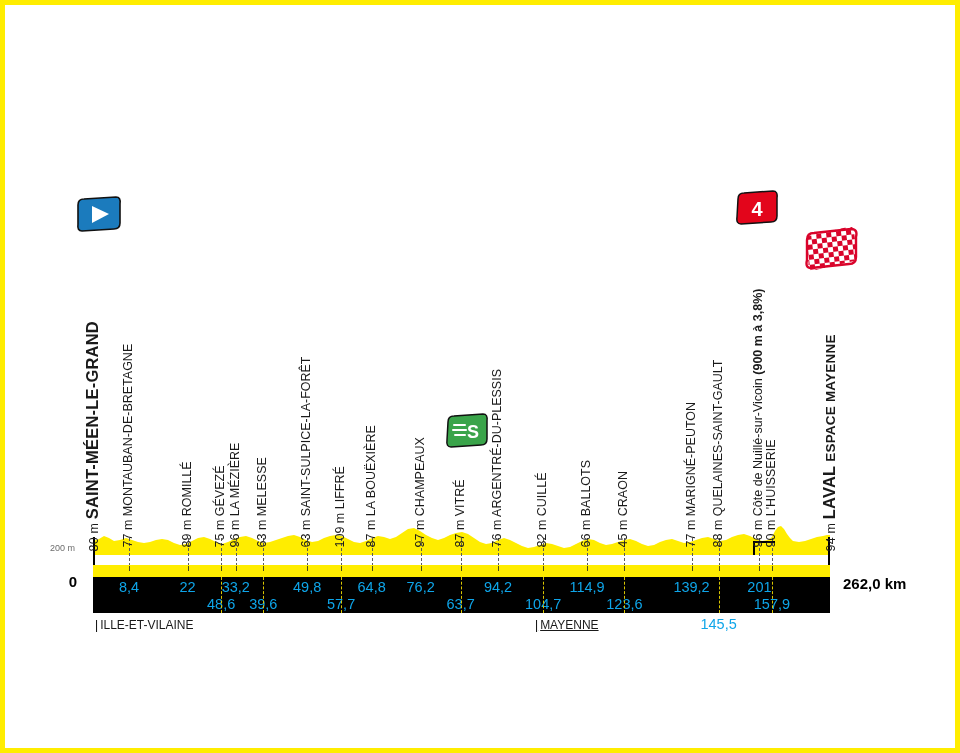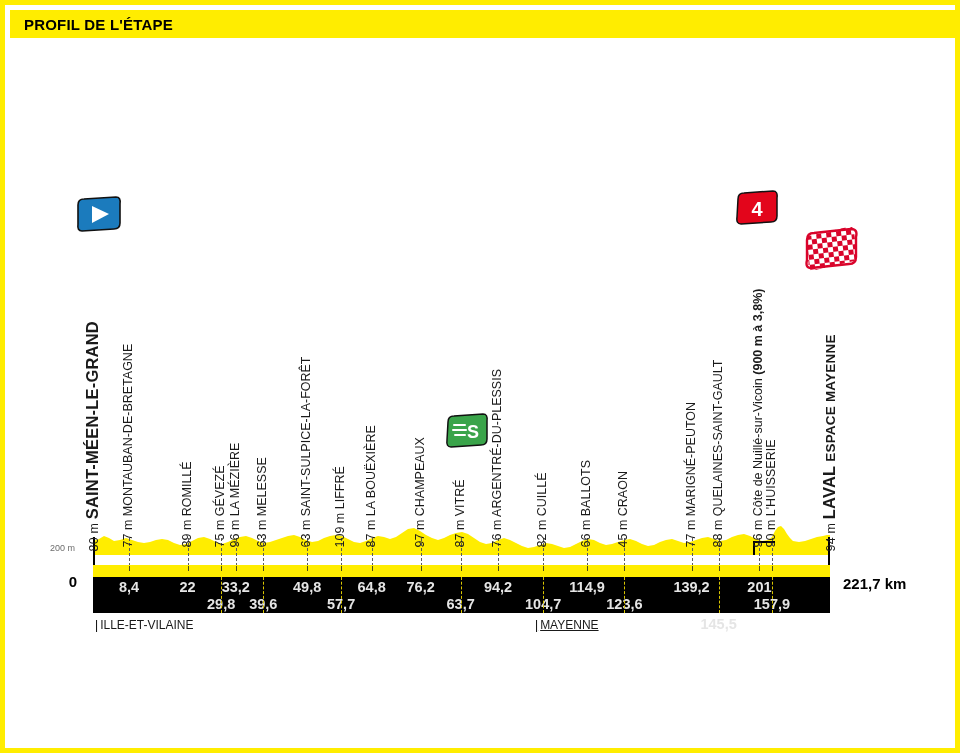--- a/index.html
+++ b/index.html
@@ -90,22 +90,22 @@
     width: 1px; height: 5px; background: #4a4a1a;
   }
   
   #dist-bar {
     position: absolute; left: 88px; top: 572px;
     width: 737px; height: 36px;
     background: #000;
   }
   .dist-val {
     position: absolute;
-    color: #e5e5e5;
-    font-size: 14.5px; font-weight: bold;
+    color: #0ea5e9;
+    font-size: 14.5px; font-weight: normal;
     white-space: nowrap;
     transform: translateX(-50%);
   }
   .dist-val.row1 { top: 2px; }
   .dist-val.row2 { top: 19px; }
   .dash-sep {
     position: absolute; top: 0;
     width: 0; height: 36px;
     border-left: 1px dashed #d8c400;
   }
@@ -134,23 +134,20 @@
     width: 22px; height: 14px;
     border-top: 2px solid #000;
     border-left: 2px solid #000;
   }
 </style>
 </head>
 <body>
 
 <div id="frame">
 
-  <div id="header-bar">
-    <div id="header-title">PROFIL DE L'ÉTAPE</div>
-  </div>
 
 
   <div id="plot">
     <svg id="profile-svg" width="737" height="400" viewBox="0 0 737 400">
       <path fill="#ffed00" d="
         M0,390
         L0,376 L6,374 L11,371 L16,373 L21,376 L27,375 L33,373 L39,375 L45,377 L51,378
         L57,377 L63,375 L69,374 L75,375 L81,378 L87,380 L93,379 L99,376 L105,373
         L111,372 L117,374 L123,377 L129,379 L135,377 L141,374 L147,372 L153,371
         L159,373 L165,376 L171,378 L177,377 L183,375 L189,373 L195,371 L201,370
@@ -289,38 +286,38 @@
       <div class="dist-val row1" style="left: 36.119px;">8,4</div>
       <div class="dist-val row1" style="left: 94.5974px;">22</div>
       <div class="dist-val row1" style="left: 142.756px; text-align: right;">33,2</div>
       <div class="dist-val row1" style="left: 214.134px;">49,8</div>
       <div class="dist-val row1" style="left: 278.632px;">64,8</div>
       <div class="dist-val row1" style="left: 327.651px;">76,2</div>
       <div class="dist-val row1" style="left: 405.049px;">94,2</div>
       <div class="dist-val row1" style="left: 494.057px;">114,9</div>
       <div class="dist-val row1" style="left: 598.544px;">139,2</div>
       <div class="dist-val row1" style="left: 666.482px;">201</div>
-      <div class="dist-val row2" style="left: 128.137px;">29,8</div>
+      <div class="dist-val row2" style="left: 128.137px;">48,6</div>
       <div class="dist-val row2" style="left: 170.275px;">39,6</div>
       <div class="dist-val row2" style="left: 248.103px;">57,7</div>
       <div class="dist-val row2" style="left: 367.64px;">63,7</div>
       <div class="dist-val row2" style="left: 450.198px;">104,7</div>
       <div class="dist-val row2" style="left: 531.466px;">123,6</div>
       <div class="dist-val row2" style="left: 625.633px; margin-top: 20px;">145,5</div>
       <div class="dist-val row2" style="left: 678.952px;">157,9</div>
       <div class="dash-sep" style="left: 128.137px;"></div>
       <div class="dash-sep" style="left: 170.275px;"></div>
       <div class="dash-sep" style="left: 248.103px;"></div>
       <div class="dash-sep" style="left: 367.64px;"></div>
       <div class="dash-sep" style="left: 450.198px;"></div>
       <div class="dash-sep" style="left: 531.466px;"></div>
       <div class="dash-sep" style="left: 625.633px;"></div>
       <div class="dash-sep" style="left: 678.952px;"></div>
     </div>
   <div id="zero-label">0</div>
-  <div id="total-km">221,7 km</div>
+  <div id="total-km">262,0 km</div>
 
   <div id="depts">
       <div class="dept" style="left: 90px;"><span class="bar">|</span>ILLE-ET-VILAINE</div>
       <div class="dept" style="left: 530px; text-decoration: underline;"><span class="bar">|</span>MAYENNE</div>
     </div>
 
 </div>
 
 </body></html>

